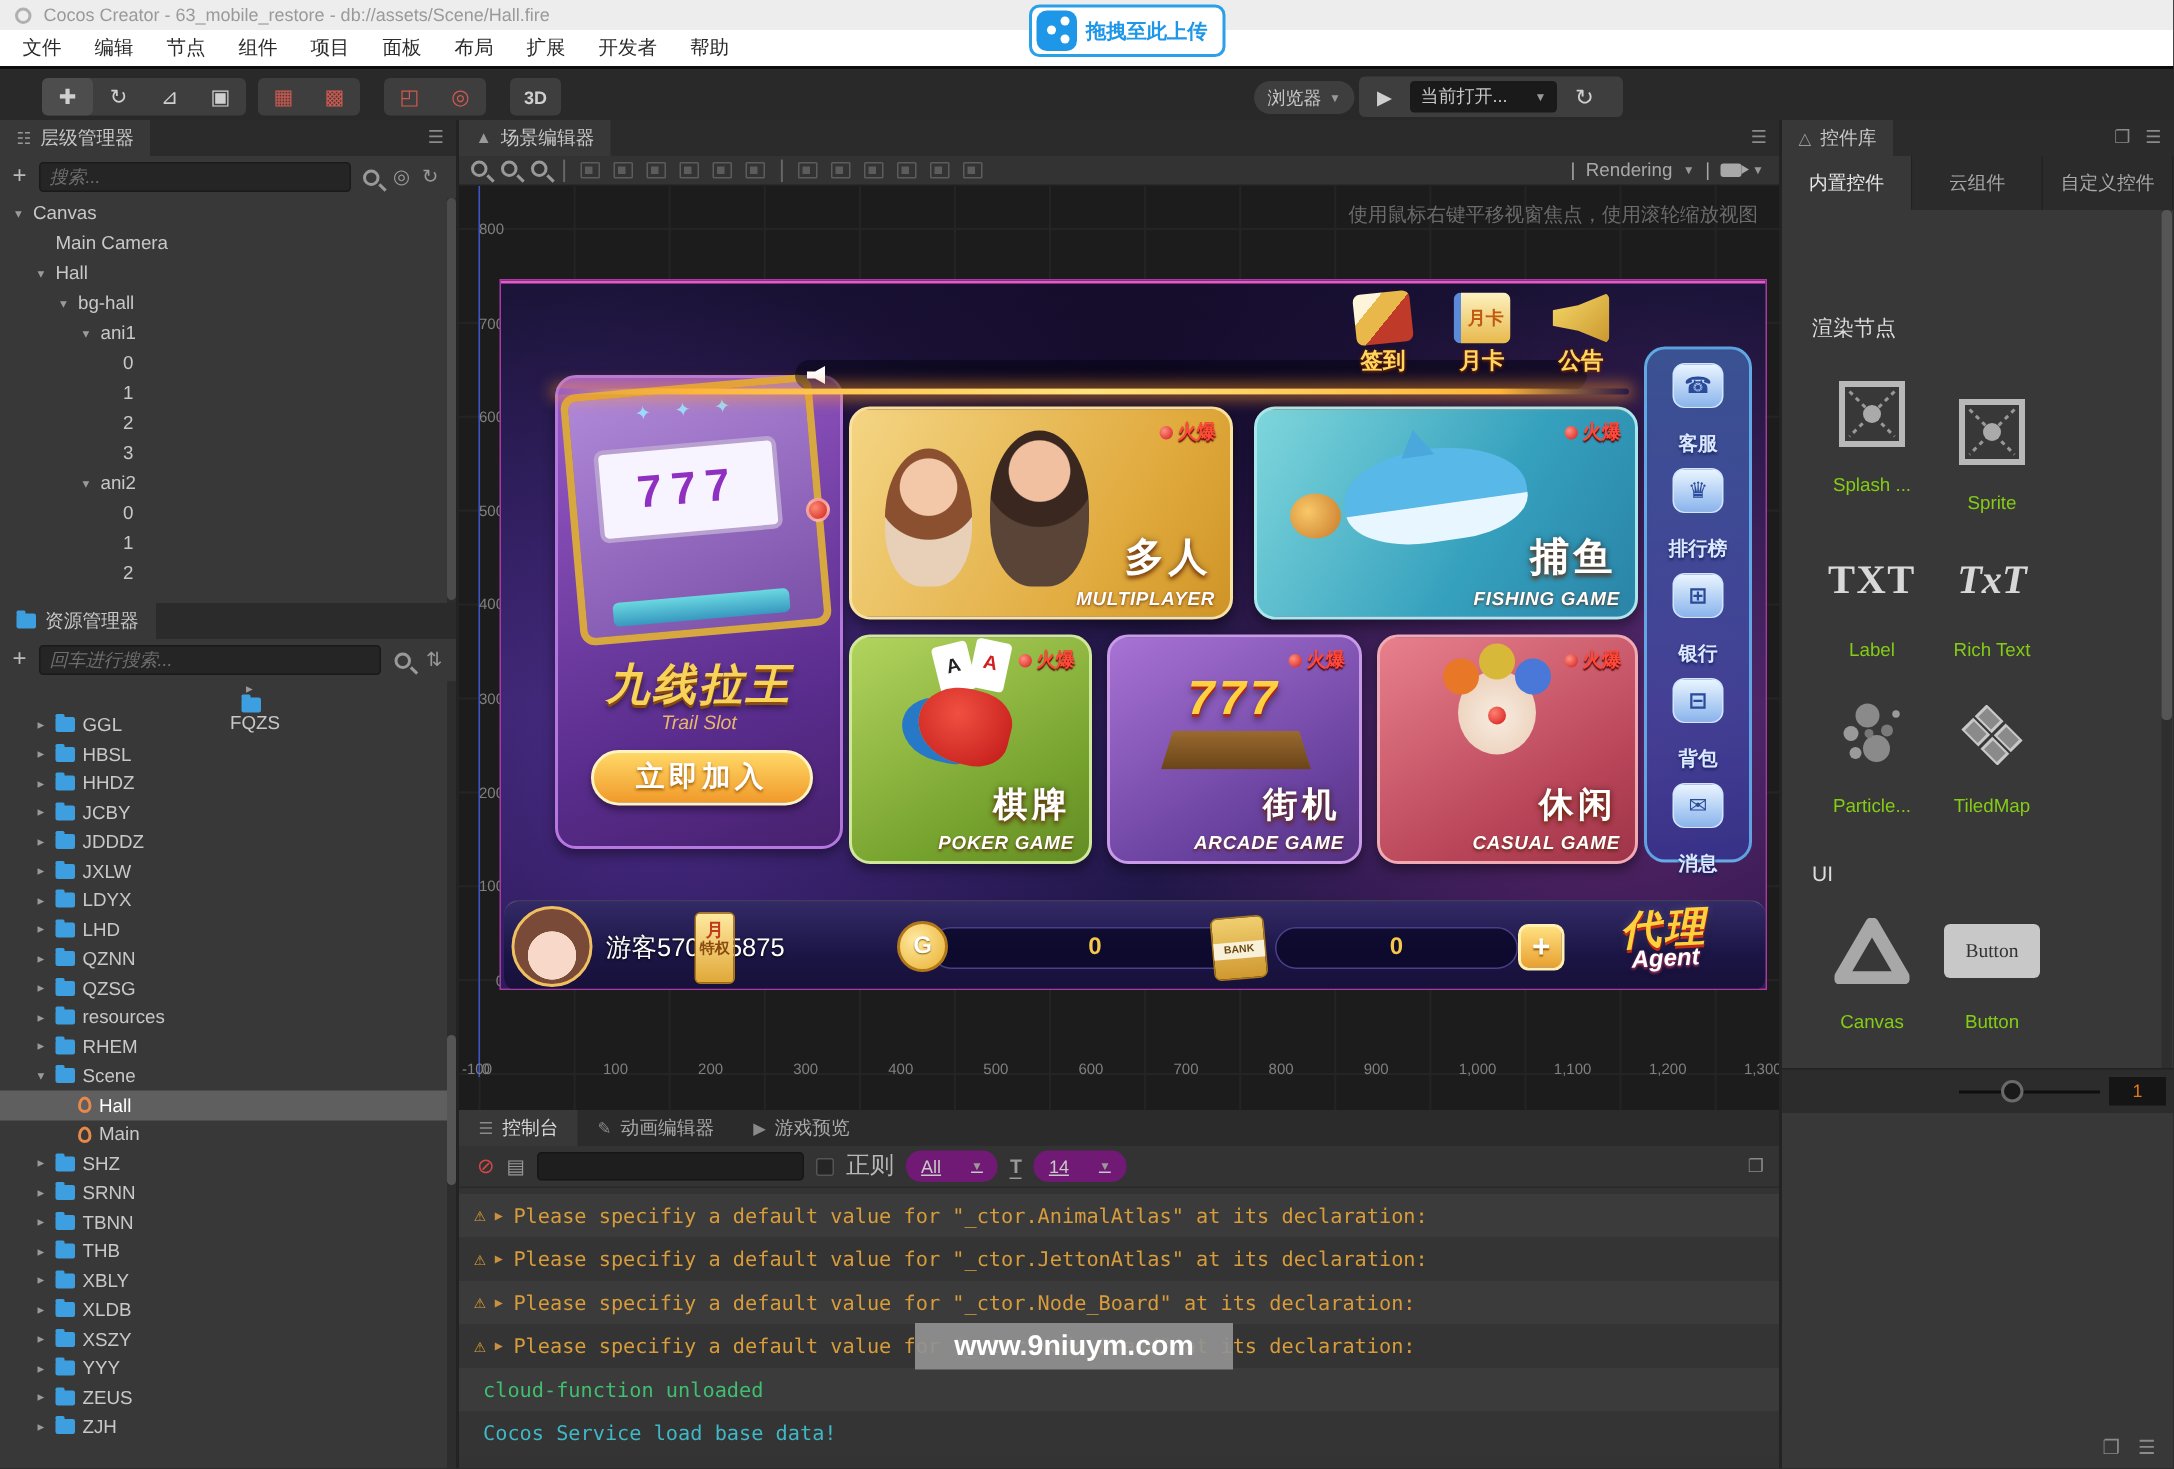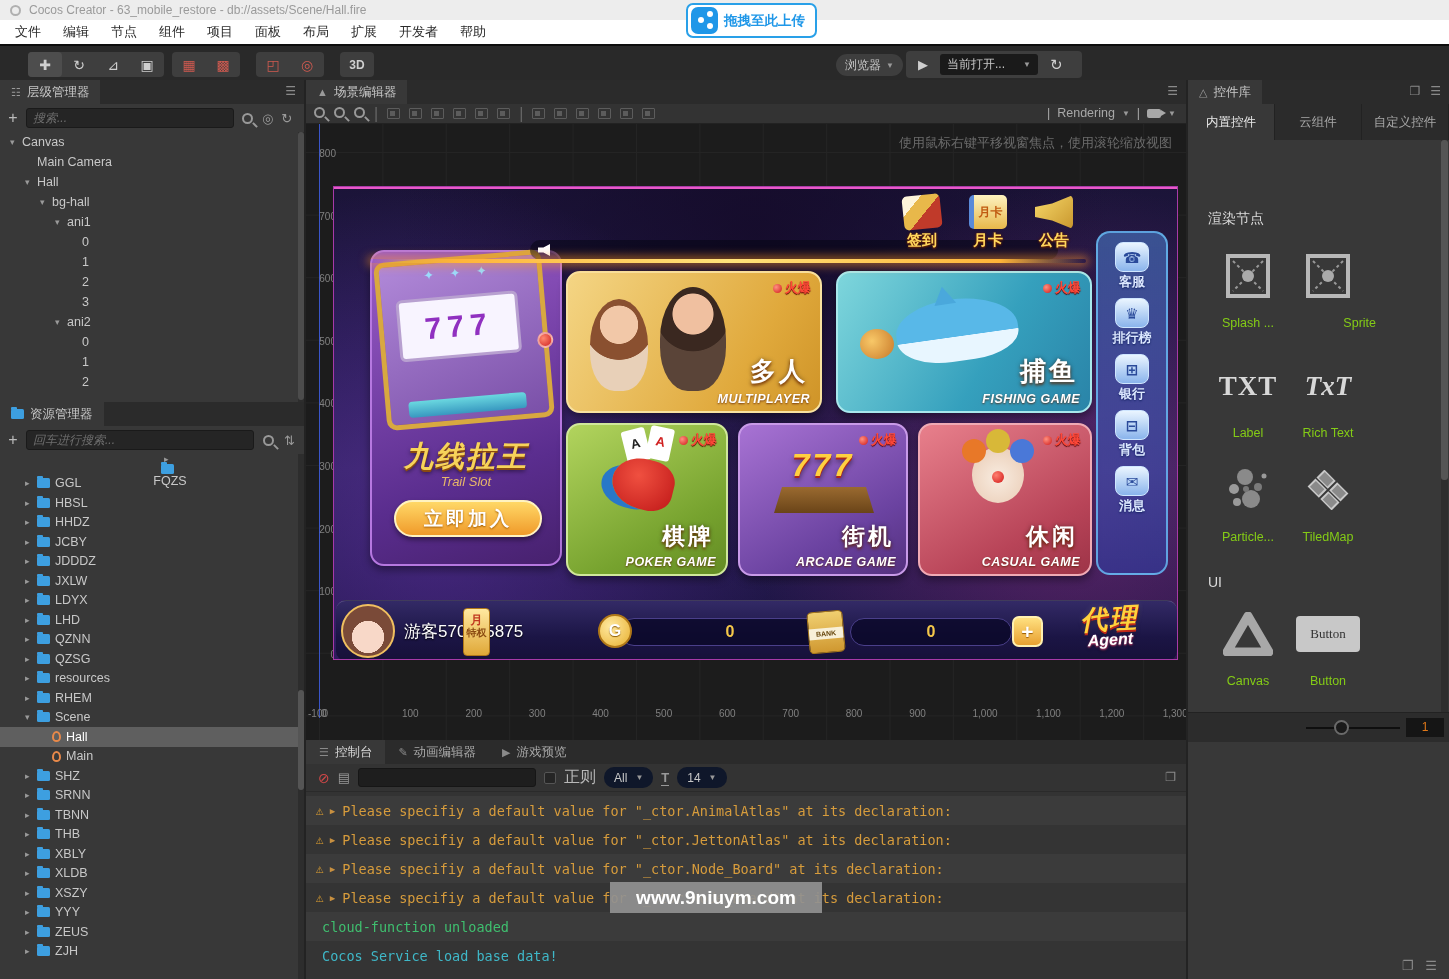--- a/index.html
+++ b/index.html
@@ -109,21 +109,21 @@
   .spk { width:12px; height:12px; background:#fff; clip-path:polygon(100% 0, 45% 30%, 0 30%, 0 70%, 45% 70%, 100% 100%); }
   .g-glow { position:absolute; left:36px; top:72px; width:716px; height:4px; border-radius:2px; z-index:5;
     background:linear-gradient(90deg, rgba(255,140,20,0), #ffb438 12%, #ffe27a 50%, #ffb438 88%, rgba(255,140,20,0));
     box-shadow:0 0 10px 3px rgba(255,150,40,.55); }
 
   .g-sidebar { position:absolute; left:762px; top:44px; width:72px; height:344px; border-radius:14px; z-index:5;
     background:linear-gradient(180deg, rgba(80,140,225,.5), rgba(45,65,170,.55));
     border:2px solid rgba(110,200,255,.75); padding-top:9px; }
   .sb-item { text-align:center; margin-bottom:7px; }
   .sb-ic { width:34px; height:30px; margin:0 auto; border-radius:8px; background:linear-gradient(180deg,#eaf5ff,#8ab4ec); border:1px solid #cfe6ff; color:#2a4a9a; font-size:15px; line-height:30px; font-weight:bold; }
-  .sb-label { color:#dce8ff; font-size:13px; font-weight:bold; text-shadow:0 1px 2px #102060; margin-top:1px; }
+  .sb-label { color:#dce8ff; font-size:13px; font-weight:bold; text-shadow:0 1px 2px #102060; margin-top:15px; }
 
   .gtile { position:absolute; border-radius:14px; z-index:3; box-shadow:0 4px 8px rgba(0,0,0,.4); }
   .hot { position:absolute; top:6px; right:9px; color:#ff4838; font-size:13px; font-weight:bold; text-shadow:0 1px 1px #500; display:flex; align-items:center; gap:3px; z-index:4; }
   .hot::before { content:""; width:9px; height:9px; border-radius:50%; background:radial-gradient(circle at 35% 35%, #ff9080, #d01818); }
   .gz { position:absolute; right:12px; bottom:22px; color:#fff; font-size:26px; font-weight:bold; letter-spacing:3px; text-shadow:0 2px 3px rgba(110,40,0,.85), 0 0 5px rgba(0,0,0,.4); }
   .ge { position:absolute; right:10px; bottom:5px; color:#fff; font-size:12.5px; font-style:italic; font-weight:bold; letter-spacing:.5px; text-shadow:0 1px 2px rgba(90,30,0,.8); }
 
   .t-slot { left:36px; top:63px; width:192px; height:316px; background:linear-gradient(160deg,#9a5cc8,#5a2d8e 70%,#47216e); border:2px solid #b678e0; }
   .slot-machine { position:absolute; left:8px; top:4px; width:168px; height:168px; transform:rotate(-5deg); background:linear-gradient(160deg,#b088d8,#7a50a8); border:5px solid #d8a840; border-radius:10px; }
   .sm-stars { position:absolute; left:0; top:4px; width:100%; text-align:center; color:#9adcff; font-size:13px; letter-spacing:6px; }
@@ -182,21 +182,21 @@
   .console { position:absolute; left:0; top:660px; width:100%; bottom:0; background:#333; }
   .c-tabrow { position:absolute; left:0; top:0; width:100%; height:24px; background:#2b2b2b; display:flex; }
   .c-tab { display:flex; align-items:center; gap:6px; padding:0 13px; color:#a8a8a8; font-size:12.5px; }
   .c-tab.active { background:#383838; color:#d8d8d8; }
   .c-tab .picon { font-size:11px; color:#8a8a8a; }
   .c-toolrow { position:absolute; left:0; top:24px; width:100%; height:28px; display:flex; align-items:center; gap:8px; padding-left:12px; border-bottom:1px solid #2a2a2a; }
   .clear-ic { color:#d04848; font-size:14px; }
   .c-input { width:178px; height:19px; background:#1e1e1e; border:1px solid #161616; border-radius:3px; color:#bbb; font-size:12px; padding:0 5px; }
   .checkbox { width:12px; height:12px; background:#252525; border:1px solid #555; border-radius:2px; }
   .c-label { color:#b8b8b8; font-size:16px; }
-  .c-select { height:21px; background:#0f172a; border-radius:10px; color:#c8c8c8; font-size:12px; display:flex; align-items:center; gap:8px; padding:0 10px; }
+  .c-select { height:21px; background:#701a75; border-radius:10px; color:#c8c8c8; font-size:12px; display:flex; align-items:center; gap:20px; padding:0 10px;text-decoration:underline; }
   .c-right-ic { position:absolute; right:10px; top:30px; color:#8a8a8a; font-size:12px; }
   .c-rows { position:absolute; left:0; top:56px; width:100%; }
   .c-row { height:29px; display:flex; align-items:center; font-family:"DejaVu Sans Mono",monospace; font-size:13.5px; color:#d79c3c; }
   .c-row:nth-child(odd) { background:#3b3b3b; }
   .c-row:nth-child(even) { background:#343434; }
   .w-ic { color:#e0a030; font-size:13px; margin:0 6px 0 10px; }
   .c-arrow { color:#c89040; font-size:9px; margin-right:7px; }
   .c-row.lv-green, .c-row.lv-teal { padding-left:16px; }
   .c-row.lv-green { color:#3fbf6f; }
   .c-row.lv-teal { color:#3fb8c8; }
@@ -791,21 +791,21 @@
         <div class="wic">
           <svg width="46" height="46">
               <rect x="3" y="3" width="40" height="40" fill="none" stroke="#b8b8b8" stroke-width="4"></rect>
               <line x1="8" y1="8" x2="38" y2="38" stroke="#999" stroke-width="2" stroke-dasharray="3,3"></line>
               <line x1="38" y1="8" x2="8" y2="38" stroke="#999" stroke-width="2" stroke-dasharray="3,3"></line>
               <circle cx="23" cy="23" r="6" fill="#aaa"></circle>
             </svg>
         </div>
         <div class="wlabel">Splash ...</div>
       </div>
-      <div class="w-item" style="left:92px; top:112px;text-align:right;">
+      <div class="w-item" style="left:92px; top:124px;">
         <div class="wic">
           <svg width="46" height="46">
               <rect x="3" y="3" width="40" height="40" fill="none" stroke="#b8b8b8" stroke-width="4"></rect>
               <line x1="8" y1="8" x2="38" y2="38" stroke="#999" stroke-width="2" stroke-dasharray="3,3"></line>
               <line x1="38" y1="8" x2="8" y2="38" stroke="#999" stroke-width="2" stroke-dasharray="3,3"></line>
               <circle cx="23" cy="23" r="6" fill="#aaa"></circle>
             </svg>
         </div>
         <div class="wlabel">Sprite</div>
       </div>

